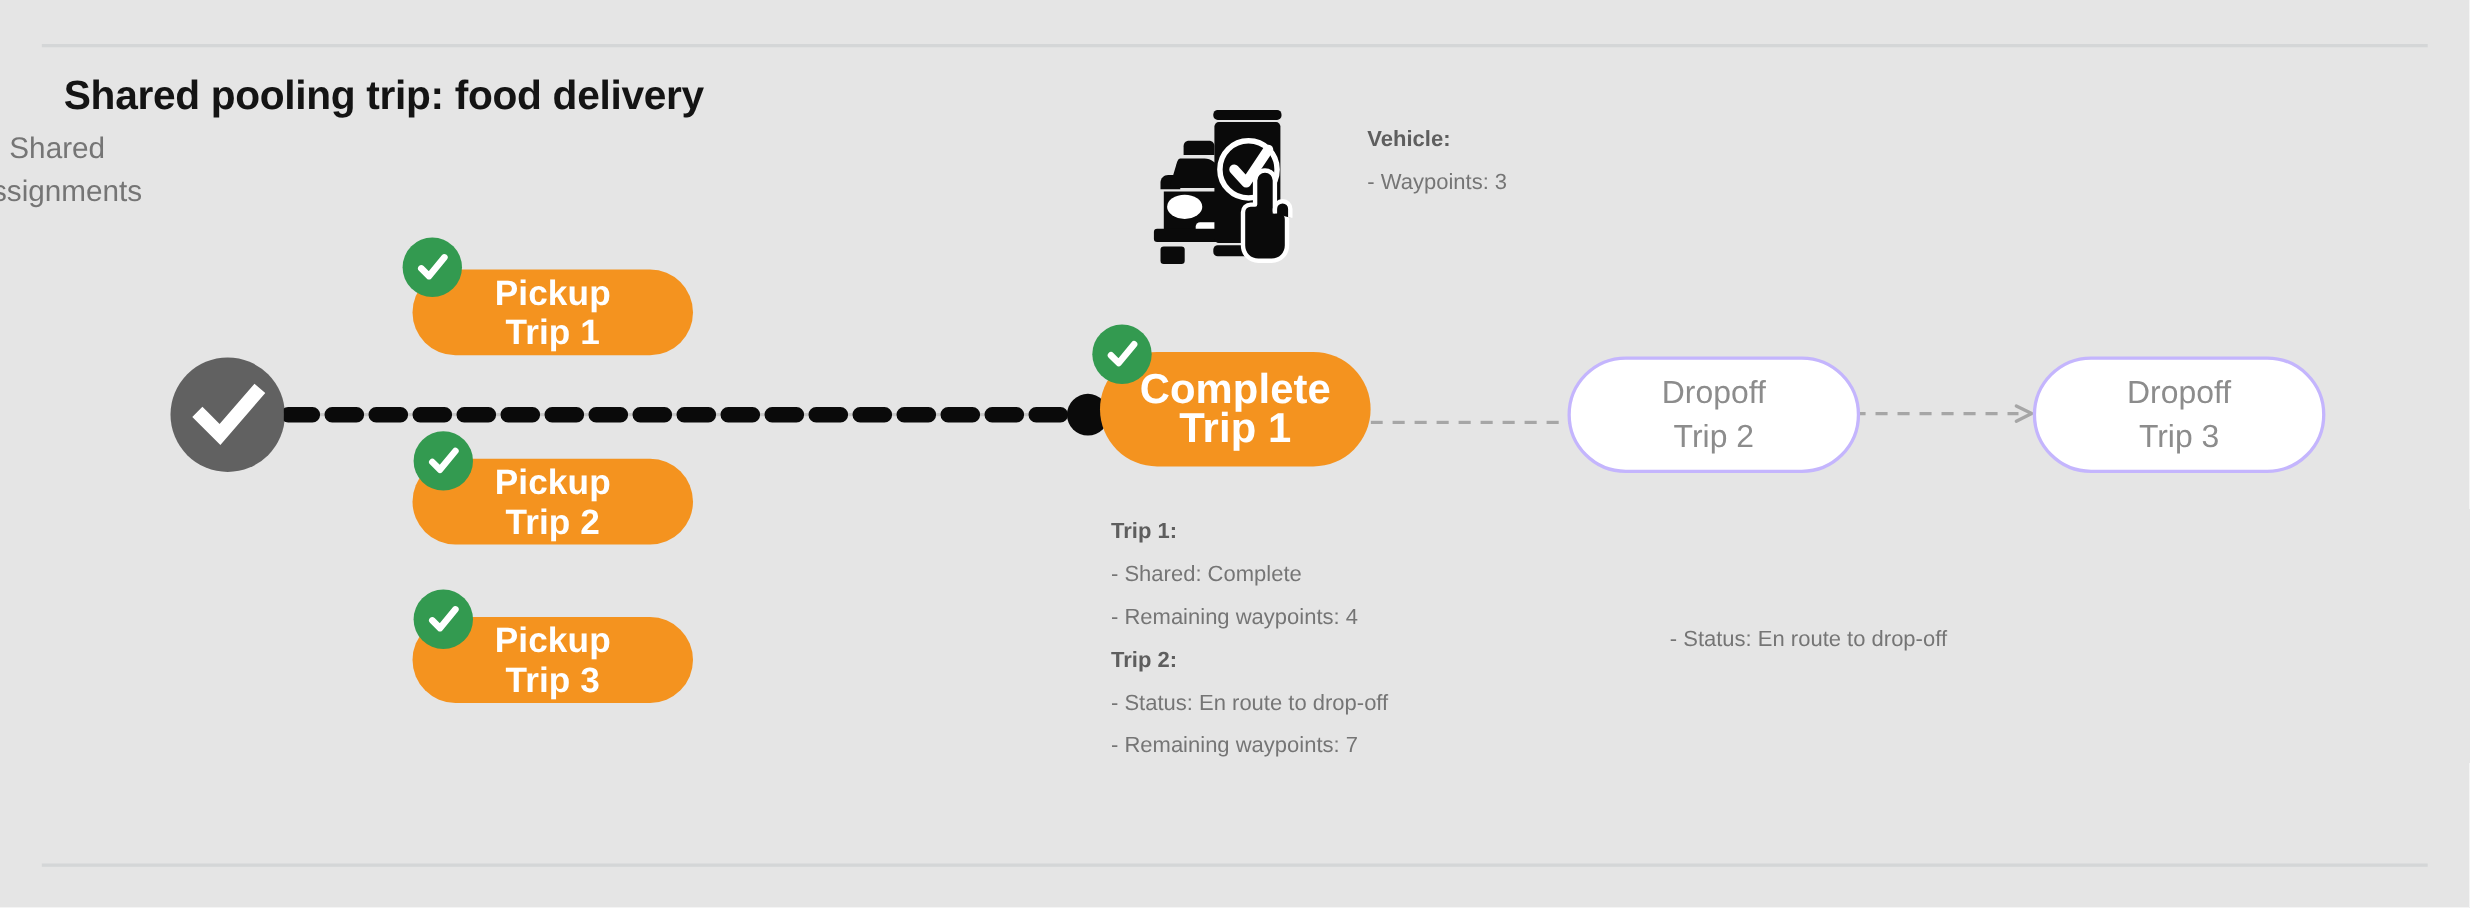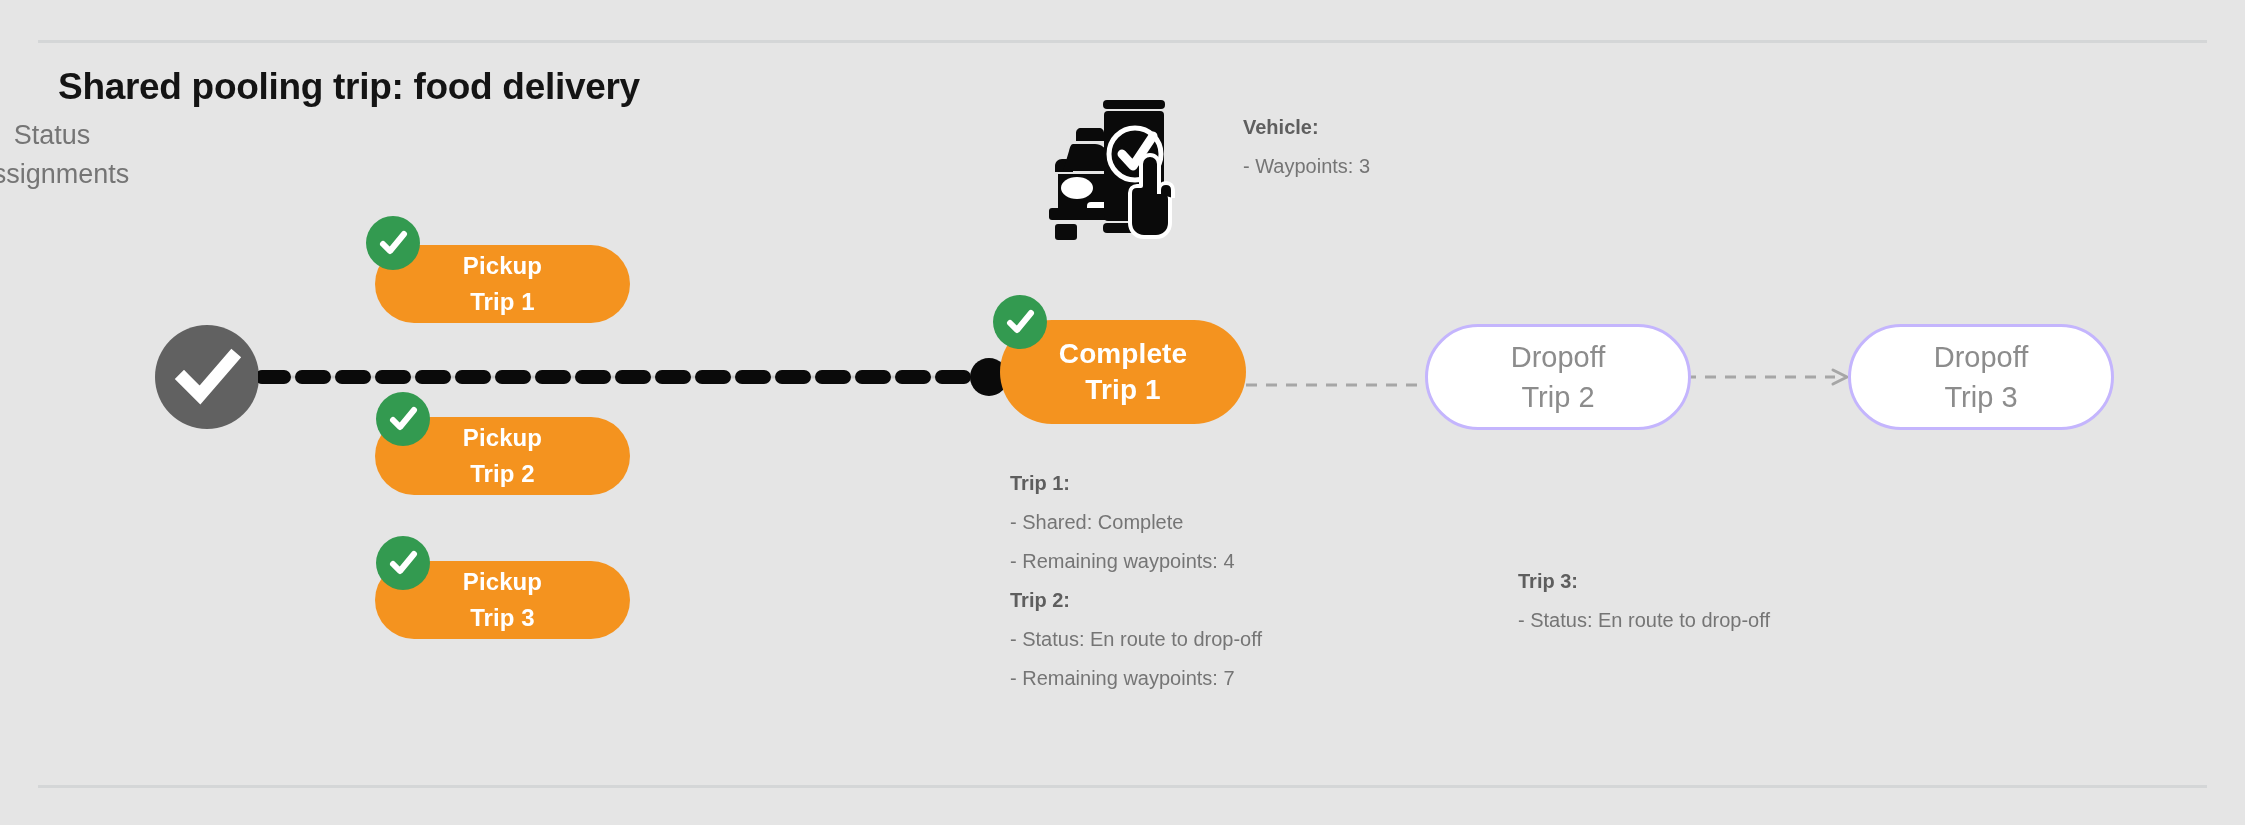--- a/index.html
+++ b/index.html
@@ -89,32 +89,32 @@
   
   .chip {
     position: absolute;
     border-radius: 999px;
     background: #F4931F;
     color: #ffffff;
     display: flex;
     flex-direction: column;
     align-items: center;
     justify-content: center;
-    font-size: 24px;
+    font-size: 32px;
     line-height: 36px;
     font-weight: bold;
     letter-spacing: 0.1px;
     z-index: 3;
   }
   .chip .l1, .chip .l2 { display: block; }
 
   .chip-p1 { left: 375px; top: 245px; width: 255px; height: 78px; }
   .chip-p2 { left: 375px; top: 417px; width: 255px; height: 78px; }
   .chip-p3 { left: 375px; top: 561px; width: 255px; height: 78px; }
-  .chip-complete { left: 1000px; top: 320px; width: 246px; height: 104px; font-size: 28px; }
+  .chip-complete { left: 1000px; top: 320px; width: 246px; height: 104px; font-size: 38px; }
 
   
   .badge {
     position: absolute;
     width: 54px;
     height: 54px;
     border-radius: 50%;
     background: #339A50;
     display: flex;
     align-items: center;
@@ -190,21 +190,21 @@
   <div class="page-title">Shared pooling trip: food delivery</div>
 
   <div class="accept-node">
     <div class="accept-circle">
       <svg width="104" height="104" viewBox="0 0 104 104">
         <path d="M29 54 L45 70 L77 33" fill="none" stroke="#ffffff" stroke-width="13" stroke-linecap="square" stroke-linejoin="miter"></path>
       </svg>
     </div>
   </div>
   <div class="accept-label">
-    <span>Status</span><br>
+    <span>Shared</span><br>
     <span>Assignments</span>
   </div>
 
   <div class="thick-dash">
     <svg width="745" height="16" viewBox="0 0 745 16">
       <line x1="0" y1="8" x2="745" y2="8" stroke="#c9c9c9" stroke-width="3"></line>
       <line x1="4" y1="8" x2="741" y2="8" stroke="#0a0a0a" stroke-width="14" stroke-linecap="round" stroke-dasharray="22 18"></line>
     </svg>
   </div>
   <div class="dot-end"></div>
@@ -307,17 +307,16 @@
   <div class="info-block info-trip12">
     <div class="hd">Trip 1:</div>
     <div>- Shared:  Complete</div>
     <div>- Remaining waypoints: 4</div>
     <div class="hd">Trip 2:</div>
     <div>- Status:  En route to drop-off</div>
     <div>- Remaining waypoints: 7</div>
   </div>
 
   <div class="info-block info-trip3">
-    <div class="hd">Trip 3:</div>
     <div>- Status:  En route to drop-off</div>
   </div>
 
 </div>
 
 </body></html>

